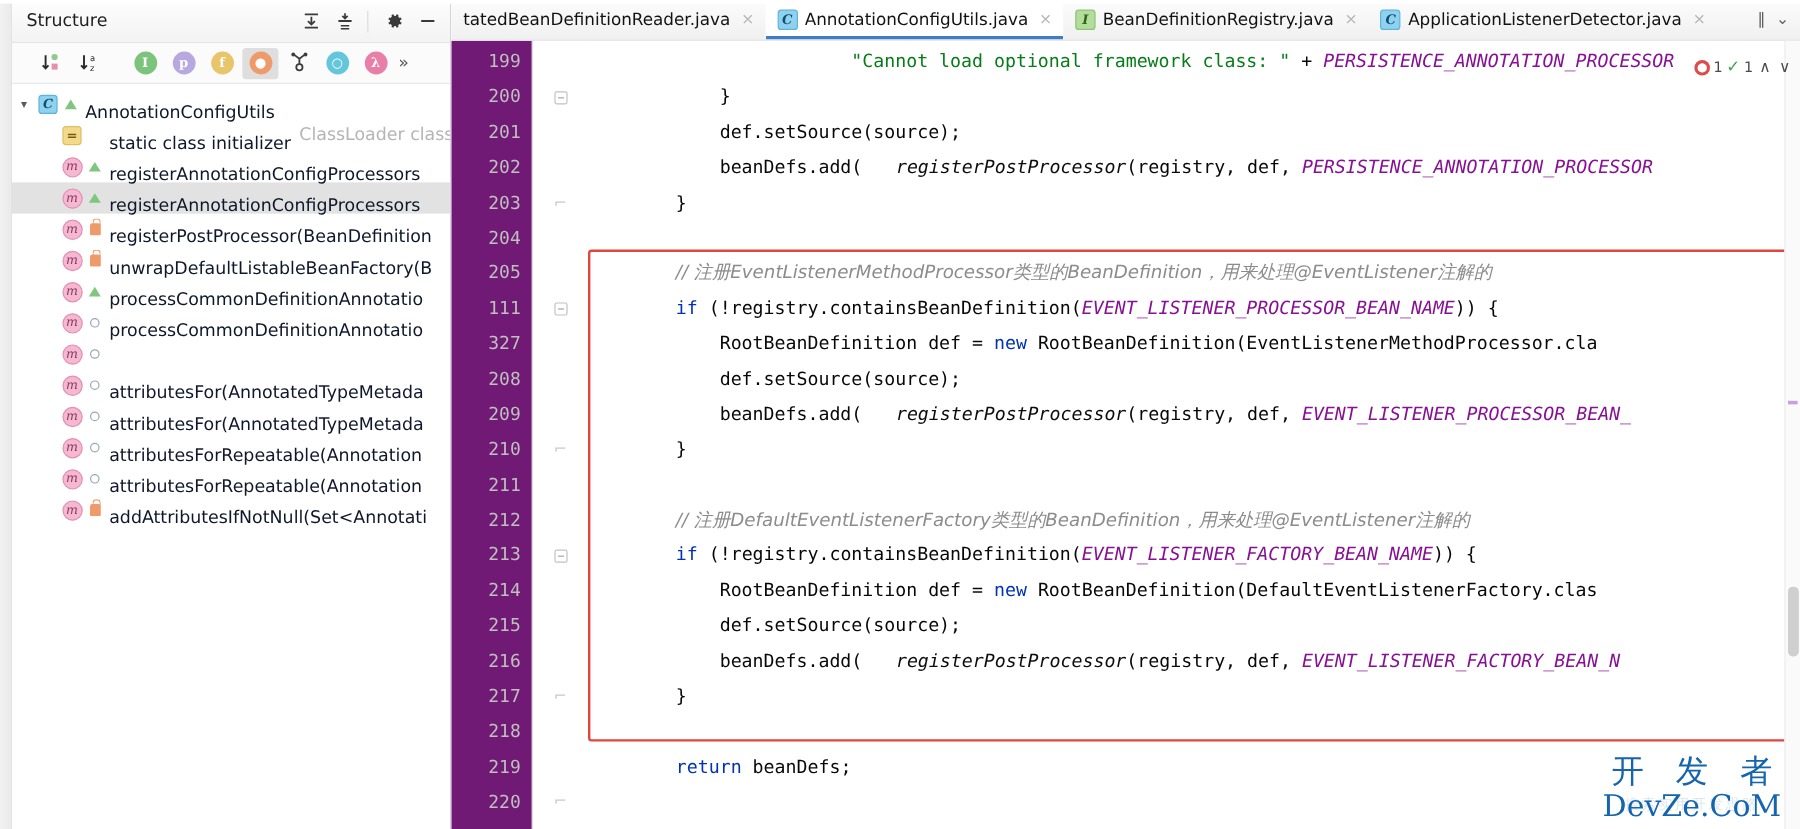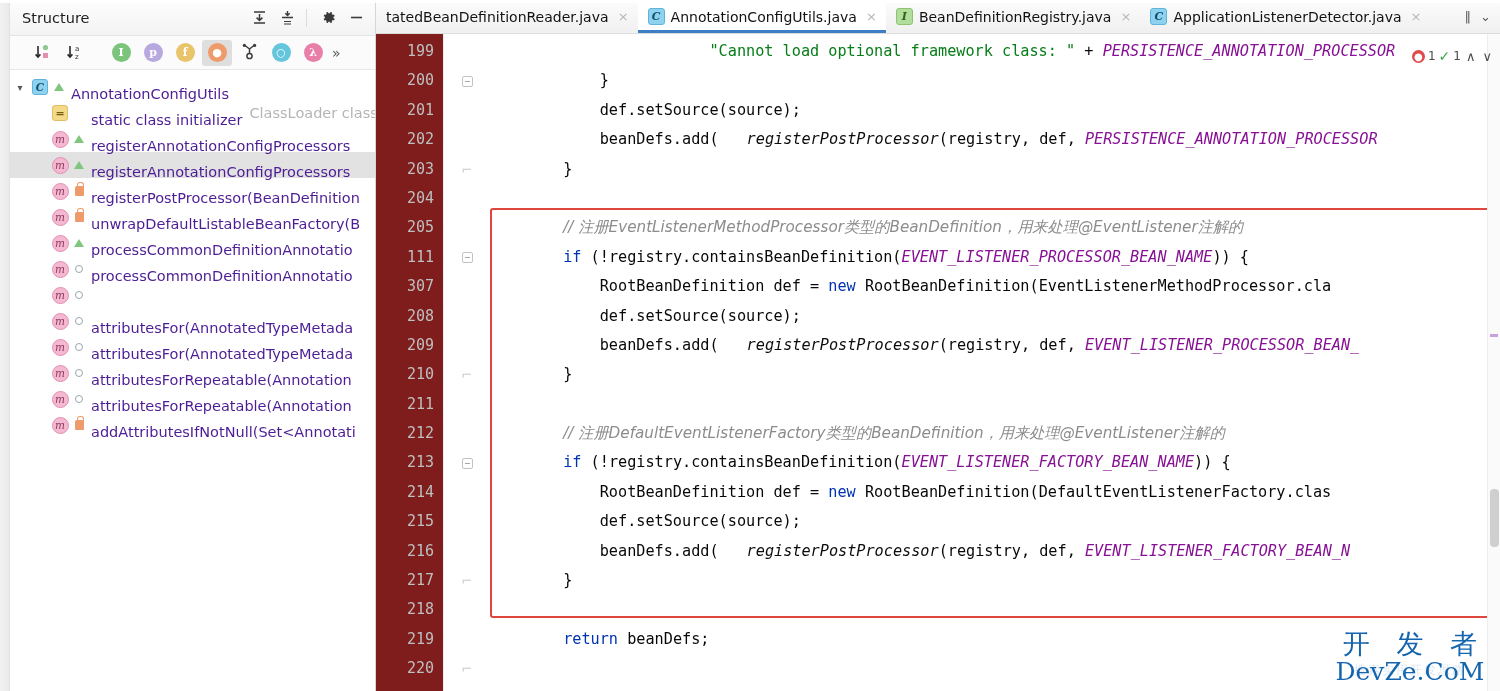--- a/index.html
+++ b/index.html
@@ -181,21 +181,21 @@
     width: 5px; height: 5px;
     border: 1.5px solid #ef9a6a;
     border-bottom: none;
     border-radius: 3px 3px 0 0;
   }
   .vis-pkg {
     width: 8px; height: 8px;
     border: 1.6px solid #9aa7b0;
     border-radius: 50%;
   }
-  .tree-label { color: #4c1d95; margin-top: 14px; }
+  .tree-label { color: #0f172a; margin-top: 14px; }
   .tree-sub { color: #b5b5b5; padding-left: 7px; }
 
   
   .editor-area {
     flex: 1;
     height: 691px;
     display: flex;
     flex-direction: column;
     background: #ffffff;
     position: relative;
@@ -277,21 +277,21 @@
   
   .code-body {
     flex: 1;
     display: flex;
     position: relative;
     overflow: hidden;
     background: #ffffff;
   }
   .gutter {
     width: 68px; flex: 0 0 68px;
-    background: #7f1d1d;
+    background: #701a75;
     border-right: 1px solid #eeeeee;
     text-align: right;
     padding-right: 9px;
     padding-top: 3px;
     font-family: "DejaVu Sans Mono", monospace;
     font-size: 15px;
     color: #bfbfbf;
     user-select: none;
   }
   .fold {
@@ -697,21 +697,21 @@
     <div class="code-body">
       <div class="gutter" id="gutter">
           <div class="gline">199</div>
           <div class="gline">200</div>
           <div class="gline">201</div>
           <div class="gline">202</div>
           <div class="gline">203</div>
           <div class="gline">204</div>
           <div class="gline">205</div>
           <div class="gline">111</div>
-          <div class="gline">307</div>
+          <div class="gline">327</div>
           <div class="gline">208</div>
           <div class="gline">209</div>
           <div class="gline">210</div>
           <div class="gline">211</div>
           <div class="gline">212</div>
           <div class="gline">213</div>
           <div class="gline">214</div>
           <div class="gline">215</div>
           <div class="gline">216</div>
           <div class="gline">217</div>

